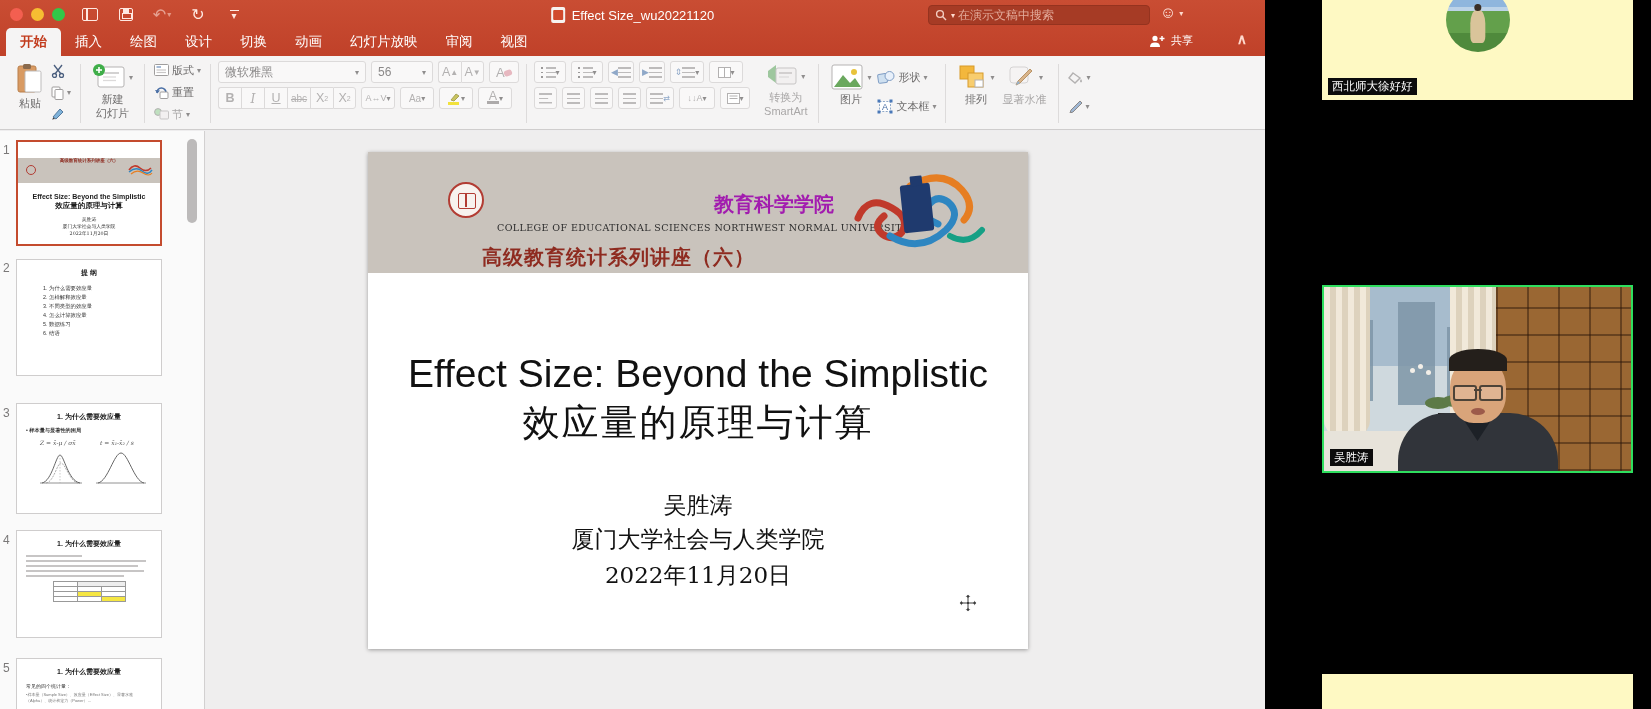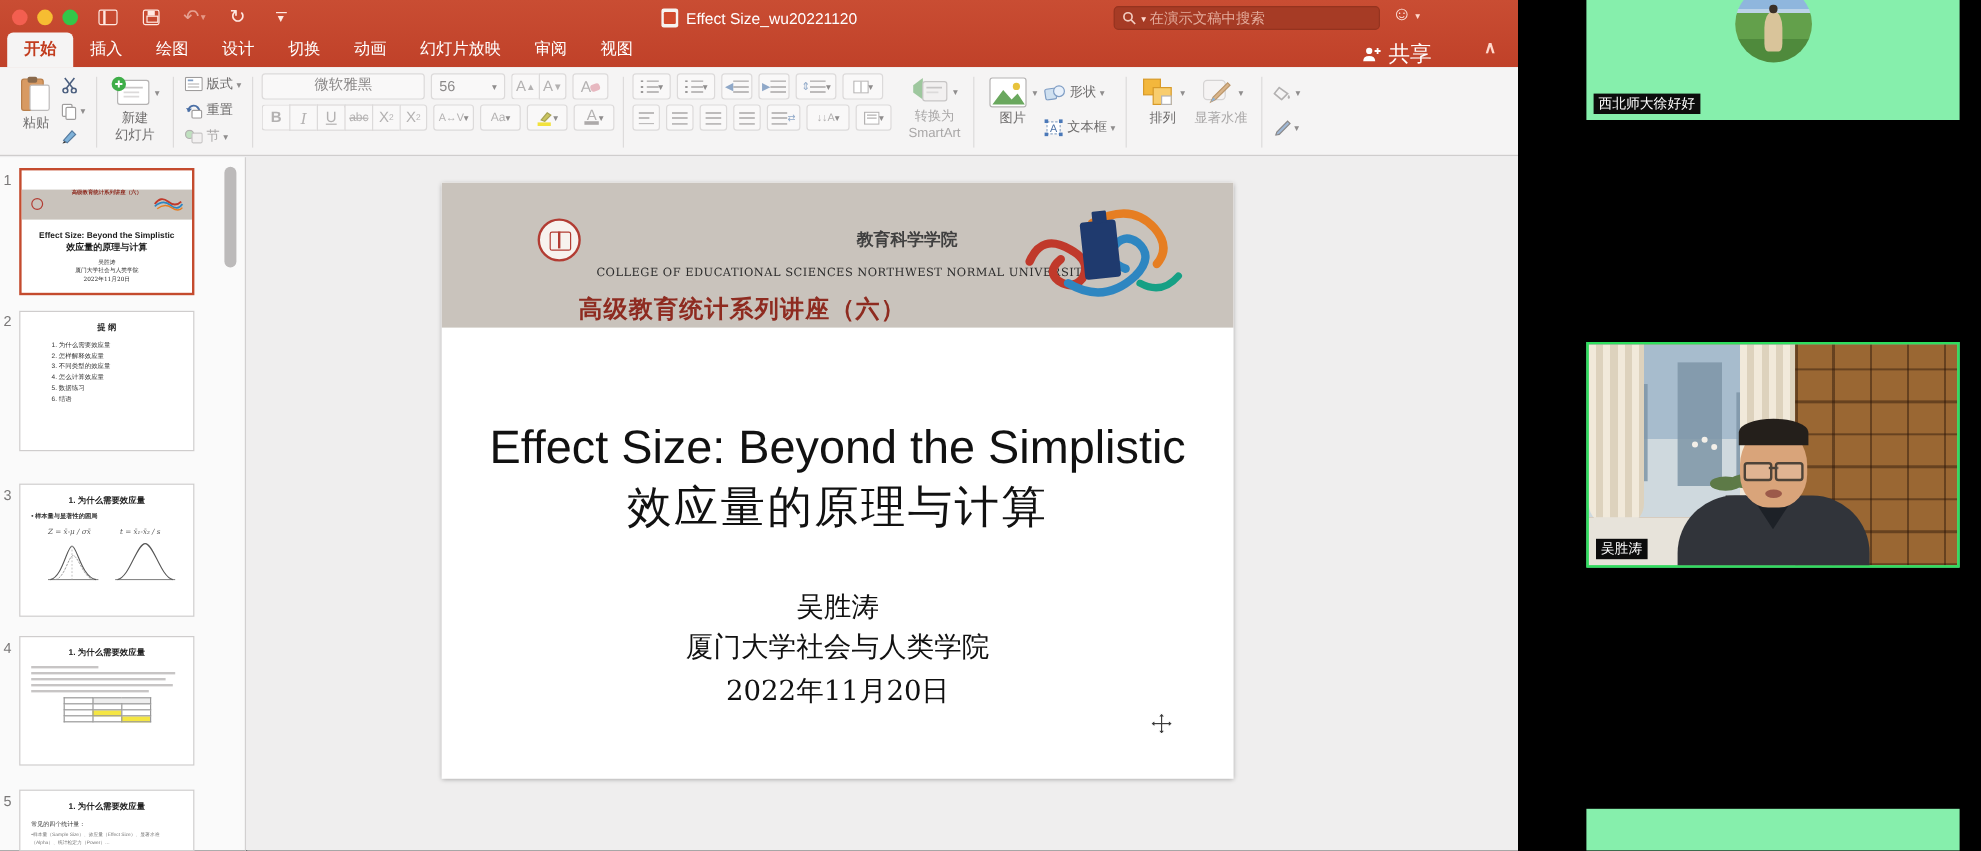--- a/index.html
+++ b/index.html
@@ -34,24 +34,24 @@
   .doc-ic { width:14px; height:16px; background:#f6f3f0; border-radius:2px; position:relative; }
   .doc-ic::before { content:""; position:absolute; left:2px; top:3px; width:10px; height:10px; background:#d14a2c; border-radius:1px; }
 
   .searchbox { position:absolute; left:928px; top:5px; width:222px; height:20px; background:#a63b25;
                border:1px solid #953category; border:1px solid #95331f; border-radius:4px; display:flex; align-items:center; padding:0 6px; gap:3px; }
   .searchbox svg { flex:0 0 auto; }
   .searchbox input { background:transparent; border:none; outline:none; color:#f3cdc1; font-size:12px; width:160px; font-family:"Liberation Sans",sans-serif; }
   .searchbox input::placeholder { color:#e3a globally; color:#e2a round; color:#e2a violent; color:#e2a violet; color:#e3ab9b; opacity:1; }
   .smiley { position:absolute; left:1160px; top:4px; color:#ffe9e2; font-size:16px; display:flex; align-items:center; gap:2px; }
 
-  .tabbar { position:absolute; left:0; top:28px; width:100%; height:28px; display:flex; align-items:flex-end; padding-left:6px; }
+  .tabbar { position:absolute; left:0; top:28px; width:100%; height:28px; display:flex; align-items:center; padding-left:6px; }
   .tab { color:#ffffff; font-size:13.5px; padding:5px 14px 6px; cursor:default; white-space:nowrap; }
   .tab.active { background:#f5f4f4; color:#c23c1e; border-radius:5px 5px 0 0; font-weight:bold; }
-  .share-area { position:absolute; right:72px; top:33px; display:flex; align-items:center; gap:6px; color:#fff; font-size:18px; }
+  .share-area { position:absolute; right:72px; top:33px; display:flex; align-items:flex-end; gap:6px; color:#fff; font-size:11px; }
   .collapse-chv { position:absolute; right:18px; top:31px; color:#ffd9cd; font-size:14px; font-weight:bold; }
 
   
   .ribbon { position:absolute; left:0; top:56px; width:100%; height:74px; background:#f5f4f4;
             border-bottom:1px solid #cfcdcd; display:flex; align-items:stretch; padding:5px 4px 3px 6px; }
   .rgroup { display:flex; align-items:flex-start; padding:0 5px; position:relative; }
   .rgdiv { width:1px; background:#dddbdb; margin:3px 2px; }
   .bigbtn { display:flex; flex-direction:column; align-items:center; gap:2px; padding:2px 4px; }
   .bigbtn .lbl, .rsmall .lbl { font-size:11px; color:#6e6c6c; line-height:12px; text-align:center; white-space:nowrap; }
   .lbl.gray { color:#a9a7a7; }
@@ -107,36 +107,36 @@
   .slide { position:absolute; left:162px; top:21px; width:660px; height:497px; background:#fff;
            box-shadow:0 1px 4px rgba(0,0,0,.35); overflow:hidden; }
   .band { position:absolute; left:0; top:0; width:100%; height:121px; background:#c9c3bc; }
   .seal { position:absolute; left:80px; top:30px; width:36px; height:36px; border-radius:50%;
           border:2px solid #b23c33; background:#f7f2ee; }
   .seal::before { content:""; position:absolute; left:8px; top:9px; width:16px; height:14px;
           border:1.5px solid #b23c33; border-radius:2px; }
   .seal::after { content:""; position:absolute; left:15px; top:9px; width:1.5px; height:14px; background:#b23c33; }
   .uni-cn { position:absolute; left:128px; top:32px; font-family:"DejaVu Serif",serif; font-weight:bold;
             font-style:italic; font-size:28px; color:#161616; letter-spacing:2px; }
-  .dept-cn { position:absolute; left:346px; top:39px; font-size:14px; font-weight:bold; color:#404040; }
+  .dept-cn { position:absolute; left:346px; top:39px; font-size:20px; font-weight:bold; color:#a21caf; }
   .uni-en { position:absolute; left:129px; top:70px; font-family:"DejaVu Serif",serif; font-size:9.5px;
             color:#2c2c2c; letter-spacing:.4px; }
   .series { position:absolute; left:114px; top:92px; font-size:20px; font-weight:bold; color:#8e2b20; letter-spacing:1px; }
   .ribbonlogo { position:absolute; right:38px; top:14px; width:140px; height:98px; }
 
   .s-title-en { position:absolute; left:0; top:200px; width:100%; text-align:center; font-size:39px; color:#111; }
   .s-title-cn { position:absolute; left:0; top:246px; width:100%; text-align:center; font-size:37px; color:#111; letter-spacing:2px; }
   .s-author { position:absolute; left:0; top:338px; width:100%; text-align:center; font-family:"DejaVu Serif",serif; font-size:23px; color:#111; }
   .s-affil  { position:absolute; left:0; top:372px; width:100%; text-align:center; font-family:"DejaVu Serif",serif; font-size:23px; color:#111; }
   .s-date   { position:absolute; left:0; top:408px; width:100%; text-align:center; font-family:"DejaVu Serif",serif; font-size:23px; color:#111; }
   .cursor-move { position:absolute; left:752px; top:462px; }
 
   
   .conf { position:absolute; left:1322px; top:0; width:311px; height:709px; }
-  .tile { position:absolute; left:0; width:311px; background:#86efac; overflow:hidden; }
+  .tile { position:absolute; left:0; width:311px; background:#fef9c3; overflow:hidden; }
   .tile.active { border:2px solid #2ede5e; }
   .nametag { position:absolute; left:6px; bottom:5px; background:#0c0c0c; color:#fff; font-size:11.5px; padding:1px 4px; white-space:nowrap; }
   .avatar { position:absolute; left:50%; transform:translateX(-50%); border-radius:50%; overflow:hidden; }
   .av-field { background:linear-gradient(180deg,#8fb6dd 0 30%,#bcd3e8 30% 36%,#63a04b 36% 70%,#4f8a3c 70% 100%); }
   .av-field .fig { position:absolute; left:50%; top:34%; transform:translateX(-50%); width:24%; height:52%;
                    background:#d9c49a; border-radius:40% 40% 20% 20%; }
   .av-field .fig::before { content:""; position:absolute; left:28%; top:-18%; width:45%; height:22%; border-radius:50%; background:#3a2f26; }
   .av-face { background:#cfc2bc; }
   .av-face .hairc { position:absolute; left:12%; top:6%; width:76%; height:55%; border-radius:50% 50% 40% 40%; background:#41332c; }
   .av-face .facec { position:absolute; left:24%; top:22%; width:52%; height:62%; border-radius:48%; background:#e8b49a; }
@@ -342,21 +342,21 @@
             <span class="caret">▾</span>
           </span>
         </div>
       </div>
 
       <div class="rgdiv"></div>
 
       <div class="rgroup">
         <div class="fgrid">
           <div class="frow">
-            <div class="ctrl selectbox" style="width:136px;flex-direction:column;">
+            <div class="ctrl selectbox" style="width:148px;">
               <span>微软雅黑</span>
               <span class="caret">▾</span>
             </div>
             <div class="ctrl selectbox" style="width:62px;">
               <span>56</span>
               <span class="caret">▾</span>
             </div>
             <div class="btnrow">
               <span class="ctrl btn22">A<span style="font-size:8px;">▲</span></span>
               <span class="ctrl btn22">A<span style="font-size:8px;">▼</span></span>

